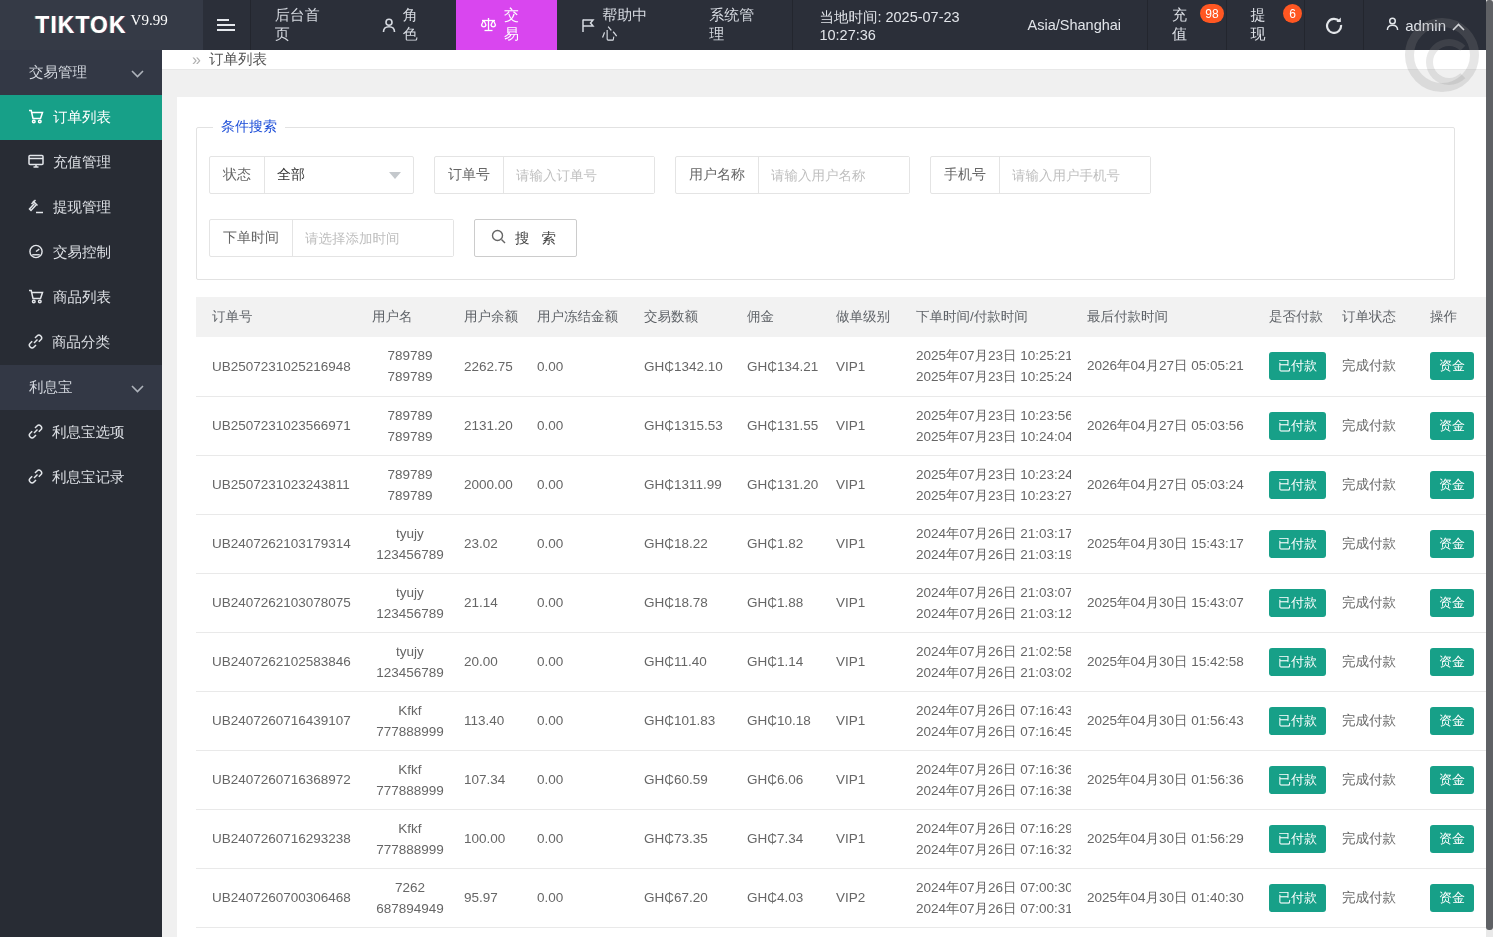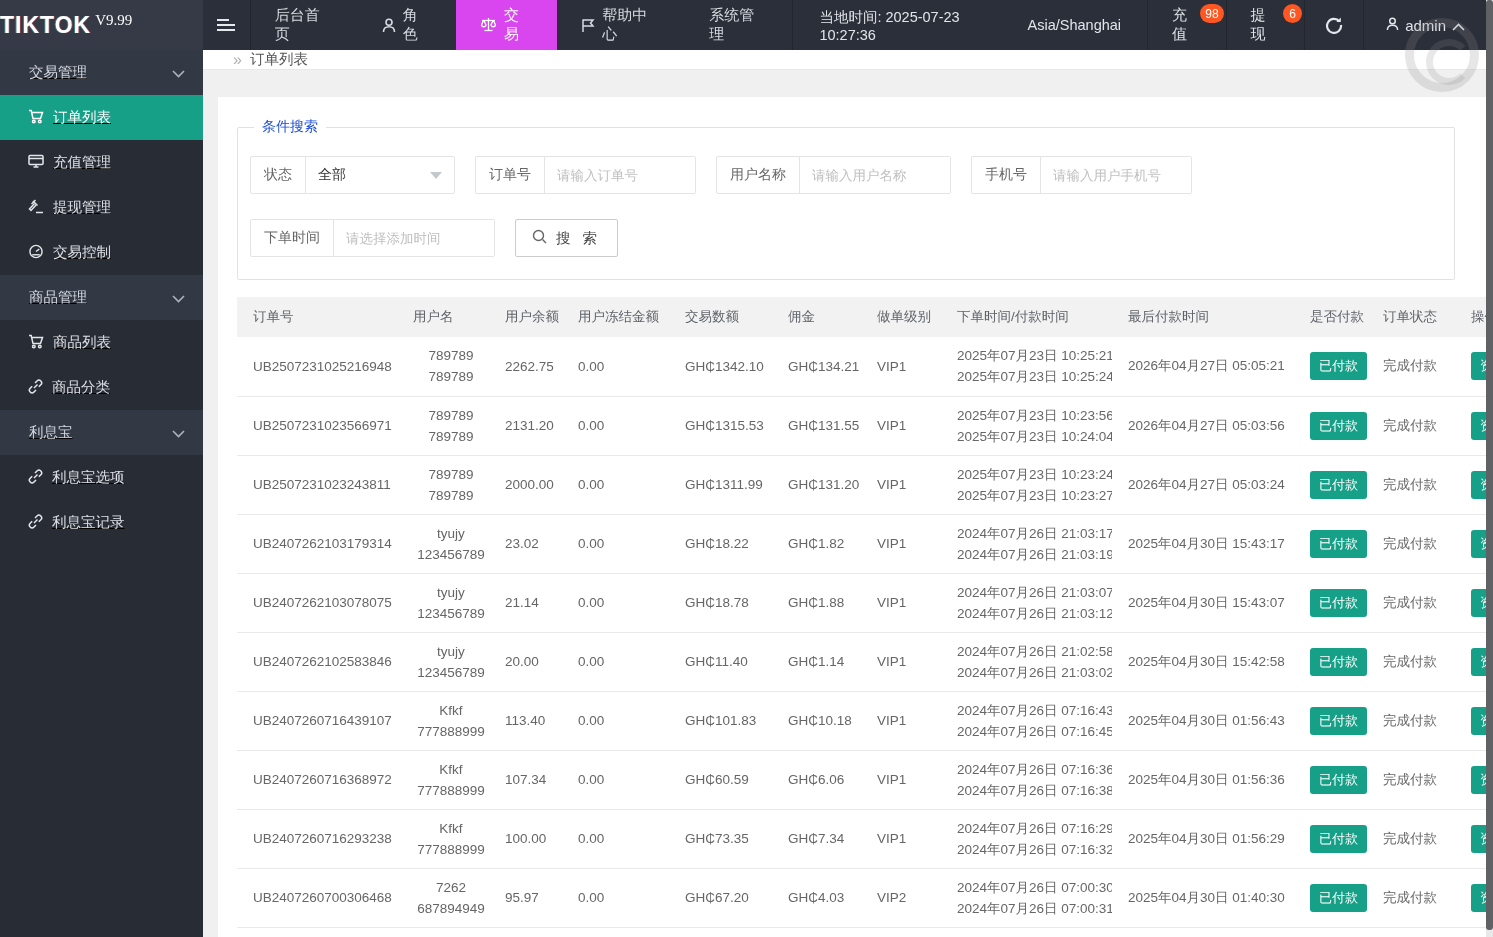--- a/index.html
+++ b/index.html
@@ -1,40 +1,40 @@
 <!DOCTYPE html>
 <html><head>
 <meta charset="utf-8">
 <style>
   * { margin:0; padding:0; box-sizing:border-box; }
   html,body { width:1493px; height:937px; overflow:hidden; font-family:"Liberation Sans","DejaVu Sans",sans-serif; background:#f0f0f0; }
 
   
   .topbar { position:relative; display:flex; align-items:stretch; height:50px; background:#2b2f39; color:#dfe2e8; z-index:10; }
-  .logo-box { width:203px; background:#353a46; display:flex; align-items:center; justify-content:flex-start; gap:4px; flex:0 0 auto; }
+  .logo-box { width:203px; background:#353a46; display:flex; align-items:center; justify-content:center; gap:4px; flex:0 0 auto; }
   .logo-text { color:#fff; font-size:23px; font-weight:bold; letter-spacing:1px; text-shadow:1px 0 0 rgba(255,80,80,.45), -1px 0 0 rgba(80,220,220,.45); }
   .logo-ver { color:#fff; font-size:15px; margin-top:-10px;font-family:Liberation Serif, serif; }
   .hamburger { width:48px; display:flex; align-items:center; justify-content:center; border-right:1px solid #23262e; cursor:pointer; }
   .hamburger .bars { width:18px; }
   .hamburger .bars span { display:block; height:2px; background:#e6e9ee; margin:3px 0; }
   .hamburger .bars span:first-child { width:12px; }
   .nav-items { display:flex; align-items:stretch; }
   .nav-item { display:flex; align-items:center; gap:7px; padding:0 24px; font-size:15px; color:#d6dae1; cursor:pointer; }
   .nav-item.active { background:#d946ef; color:#fff; }
   .nav-item svg { display:block; }
   .top-right { margin-left:auto; display:flex; align-items:stretch; }
   .time-box { display:flex; align-items:center; gap:12px; font-size:14.5px; color:#e2e5ea; padding:0 26px; border-left:1px solid #23262e; }
   .top-action { position:relative; display:flex; align-items:center; padding:0 24px; font-size:15px; border-left:1px solid #23262e; cursor:pointer; }
   .top-badge { position:absolute; top:4px; right:2px; min-width:19px; height:19px; padding:0 5px; background:#ff5722; color:#fff; font-size:12px; border-radius:10px; display:flex; align-items:center; justify-content:center; }
   .refresh-box { display:flex; align-items:center; padding:0 20px; border-left:1px solid #23262e; cursor:pointer; }
   .admin-box { display:flex; align-items:center; gap:6px; padding:0 28px 0 22px; border-left:1px solid #23262e; font-size:15px; cursor:pointer; }
 
   
   .layout { display:flex; height:887px; }
-  .sidebar { width:203px; flex:0 0 auto; background:#282c34; display:flex; flex-direction:column;text-decoration:underline; }
+  .sidebar { width:162px; flex:0 0 auto; background:#282c34; display:flex; flex-direction:column; }
   .side-group { height:45px; background:#333845; color:#d3d7de; display:flex; align-items:center; font-size:14.5px; padding:0 18px 0 29px; cursor:pointer; }
   .side-group .grow { flex:1; }
   .side-item { height:45px; background:#282c34; color:#dde0e5; display:flex; align-items:center; gap:9px; font-size:14.5px; padding:0 0 0 28px; cursor:pointer; }
   .side-item.active { background:#17a088; color:#fff; }
   .side-item svg { flex:0 0 auto; }
   .side-fill { flex:1; background:#282c34; }
 
   
   .main { flex:1; display:flex; flex-direction:column; min-width:0; }
   .breadcrumb-bar { height:50px; background:#fff; border-bottom:1px solid #e8e8e8; display:flex; align-items:center; padding-left:30px; font-size:14.5px; color:#555; }
@@ -199,27 +199,20 @@
           </svg></span>
       <span>提现管理</span>
     </div>
     <div class="side-item">
       <span><svg width="16" height="15" viewBox="0 0 16 16" fill="none" class="icon-white" stroke-width="1.5">
             <circle cx="8" cy="8" r="6.5"></circle>
             <path d="M8 8 L11.5 5.5"></path>
             <path d="M4 11.5 H12"></path>
           </svg></span>
       <span>交易控制</span>
-    </div>
-    <div class="side-group">
-      <span>商品管理</span>
-        <span class="grow"></span>
-      <span><svg width="13" height="8" viewBox="0 0 13 8" fill="none">
-            <path d="M1 1 L6.5 6.5 L12 1" stroke="#aeb3bb" stroke-width="1.6"></path>
-          </svg></span>
     </div>
     <div class="side-item">
       <span><svg width="16" height="15" viewBox="0 0 16 15" fill="none" class="icon-white" stroke-width="1.5">
             <path d="M1 1.5 H3.2 L5 9.5 H12.5 L14.5 3.5 H4"></path>
             <circle cx="5.8" cy="12.5" r="1.3"></circle>
             <circle cx="11.8" cy="12.5" r="1.3"></circle>
           </svg></span>
       <span>商品列表</span>
     </div>
     <div class="side-item">

